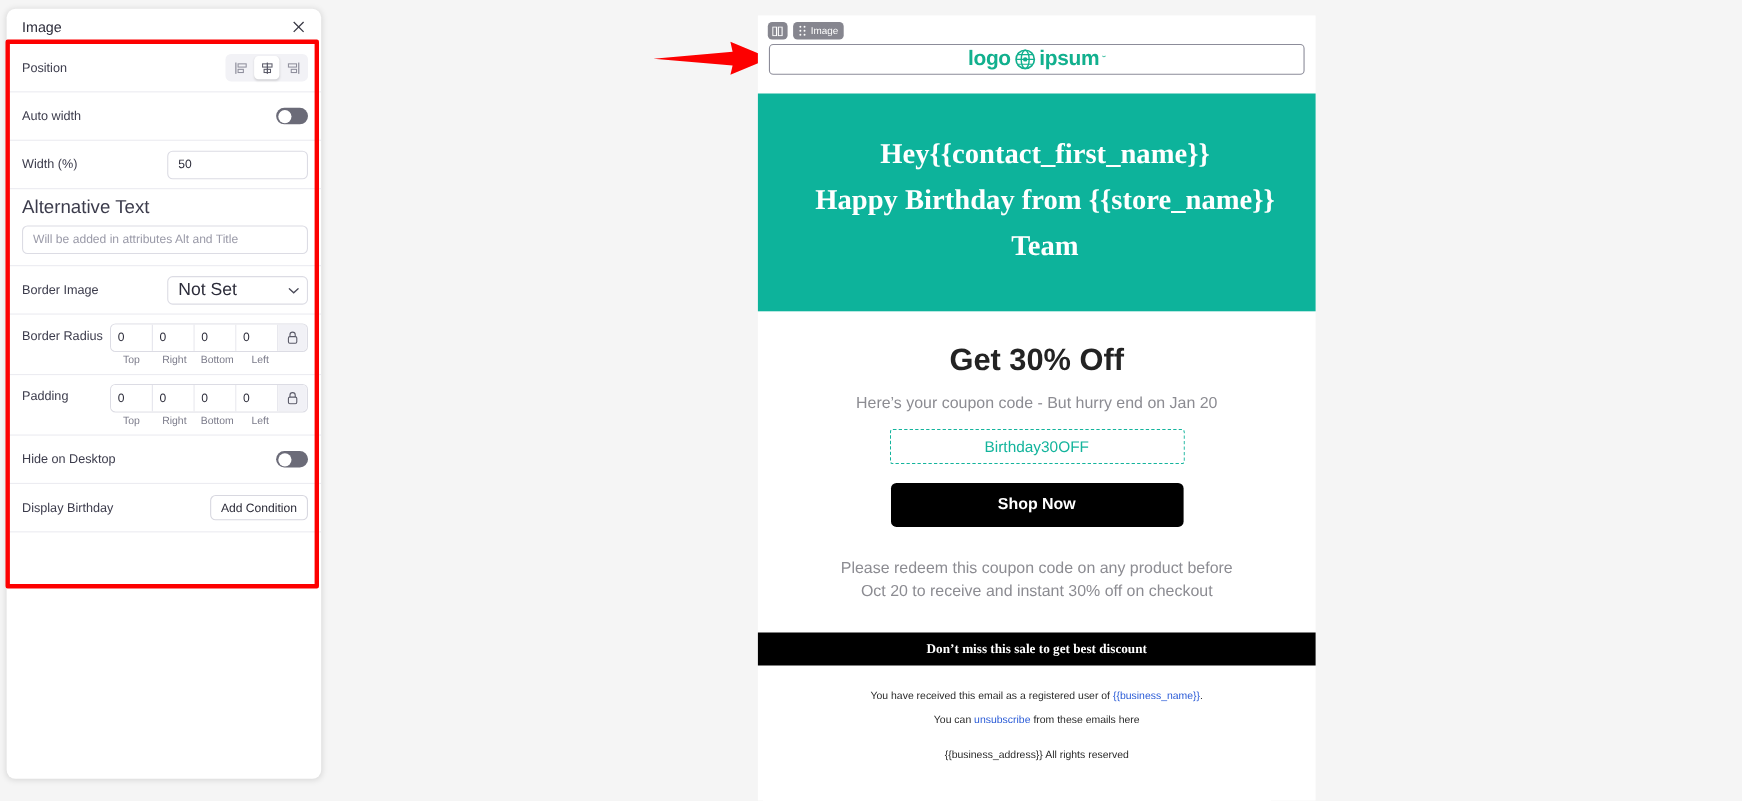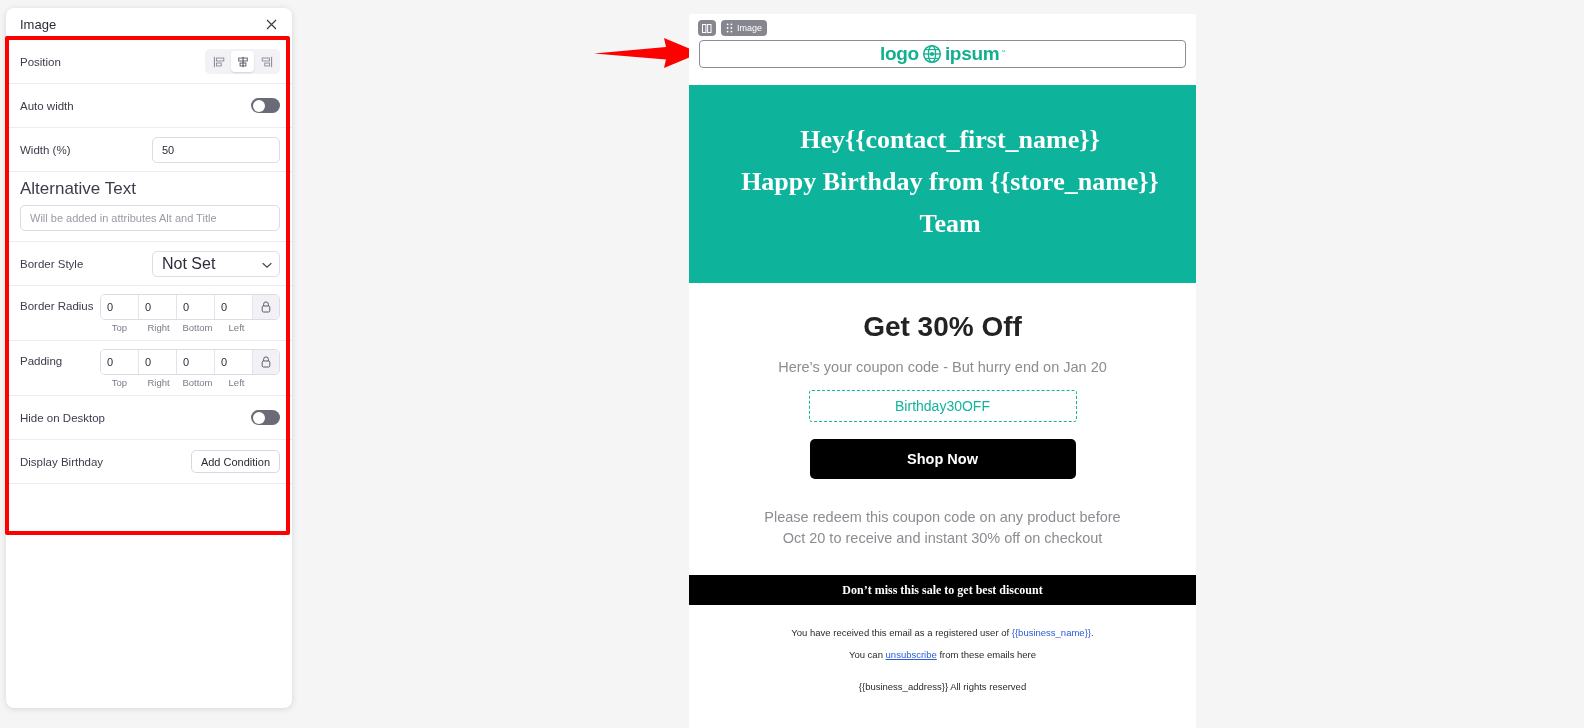--- a/index.html
+++ b/index.html
@@ -220,21 +220,21 @@
     margin-top: 26px; background: #000000;
     height: 30px; display: flex; align-items: center; justify-content: center;
   }
   .blackband span {
     color: #ffffff; font-family: "Liberation Serif", serif;
     font-weight: bold; font-size: 12px;
   }
   .footer { text-align: center; padding: 22px 20px 0 20px; }
   .footer p { margin: 0 0 11px 0; font-size: 9.5px; color: #2a2a2a; }
   .var { color: #2a5bd7; }
-  .unsub { color: #2a5bd7; text-decoration: underline; cursor: pointer; }
+  .unsub { color: #2a5bd7; cursor: pointer; }
   .footer .addr { margin-top: 21px; }
 </style>
 </head>
 <body>
 
 <div id="root">
 
   <div class="settings-panel">
 
     <div class="panel-header">
@@ -289,21 +289,21 @@
         <div class="row-spacer"></div>
         <input class="txt-input width-input" type="text" value="50" style="">
       </div>
 
       <div class="alt-row">
         <div class="alt-label">Alternative Text</div>
         <input class="txt-input alt-input" type="text" placeholder="Will be added in attributes Alt and Title" style="">
       </div>
 
       <div class="row">
-        <div class="row-label">Border Style</div>
+        <div class="row-label">Border Image</div>
         <div class="row-spacer"></div>
         <div class="sel-wrap">
           <select class="sel">
             <option>Not Set</option>
           </select>
           <span class="sel-arrow">
             <svg width="10" height="7" viewBox="0 0 10 7">
               <path d="M1 1.5 L5 5.2 L9 1.5" stroke="#4a4a58" stroke-width="1.2" fill="none" stroke-linecap="round"></path>
             </svg>
           </span>

